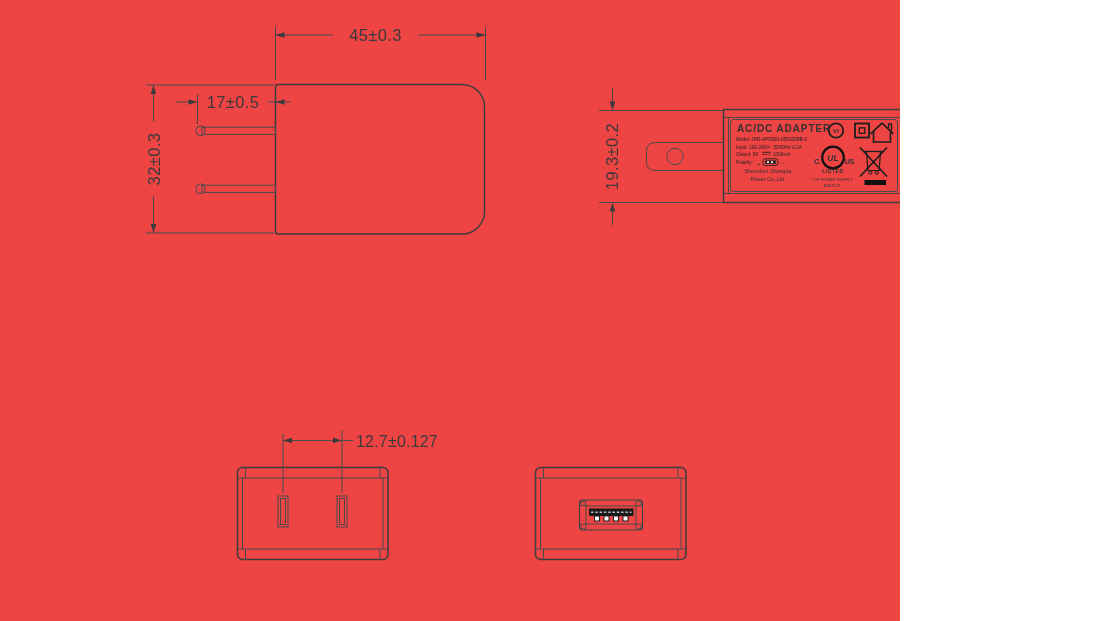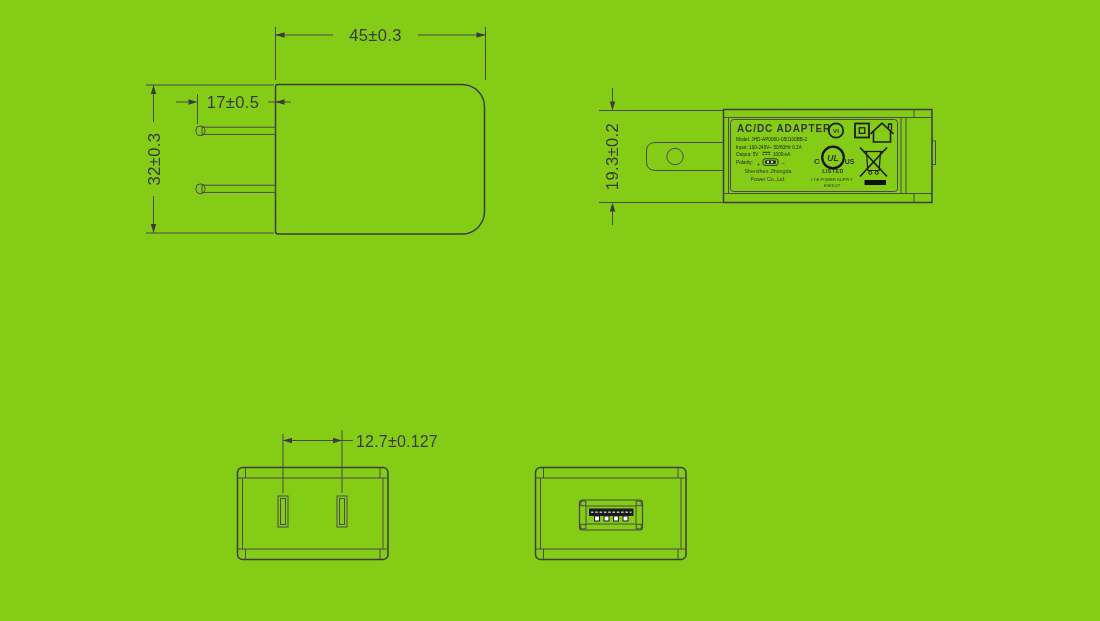--- a/index.html
+++ b/index.html
@@ -1,16 +1,16 @@
 <!DOCTYPE html>
 <html><head>
 <meta charset="utf-8">
 <style>
   html,body{margin:0;padding:0;background:#ffffff;}
-  .canvas{position:relative;width:1100px;height:621px;background:#84cc16;overflow:hidden;
+  .canvas{position:relative;width:900px;height:621px;background:#ef4444;overflow:hidden;
           font-family:"Liberation Sans", sans-serif;}
   svg{position:absolute;left:0;top:0;}
   svg text{font-family:"Liberation Sans", sans-serif;fill:#333;}
   .dim{font-size:16.5px;letter-spacing:0.4px;fill:#3a3a3a;}
   .dim-sm{font-size:16px;letter-spacing:0.2px;fill:#3a3a3a;}
   .lbl{font-size:4.7px;fill:#222;}
   .ln{stroke:#4a4a4a;stroke-width:1;fill:none;}
   .lnb{stroke:#3d3d3d;stroke-width:1.5;fill:none;}
   .lnm{stroke:#444;stroke-width:1.2;fill:none;}
   .ar{fill:#3a3a3a;stroke:none;}

